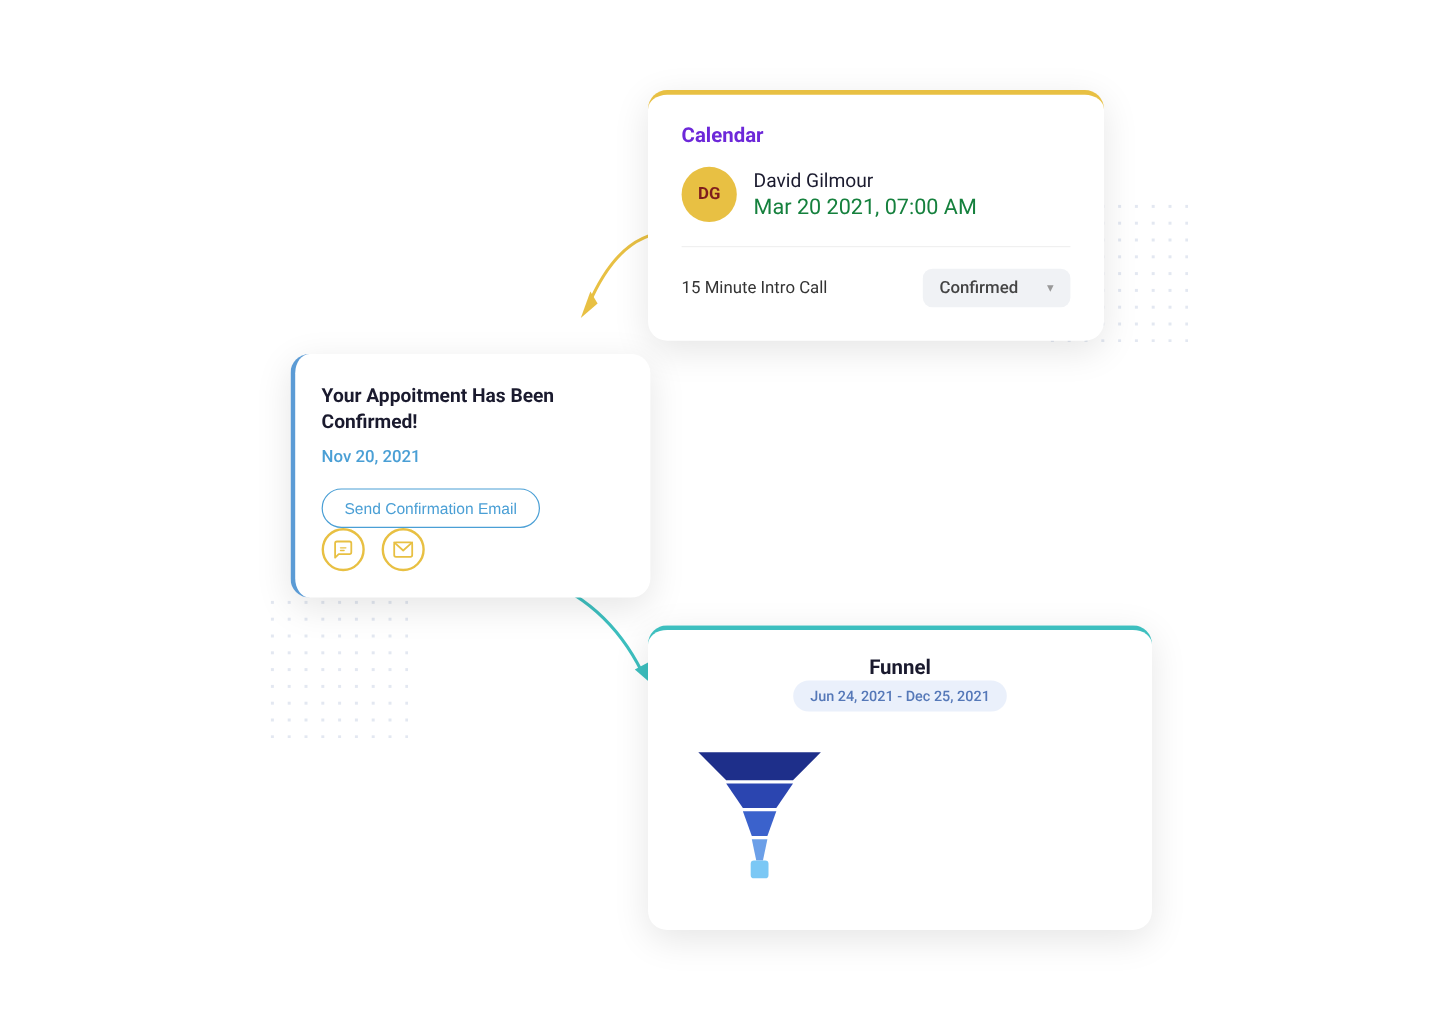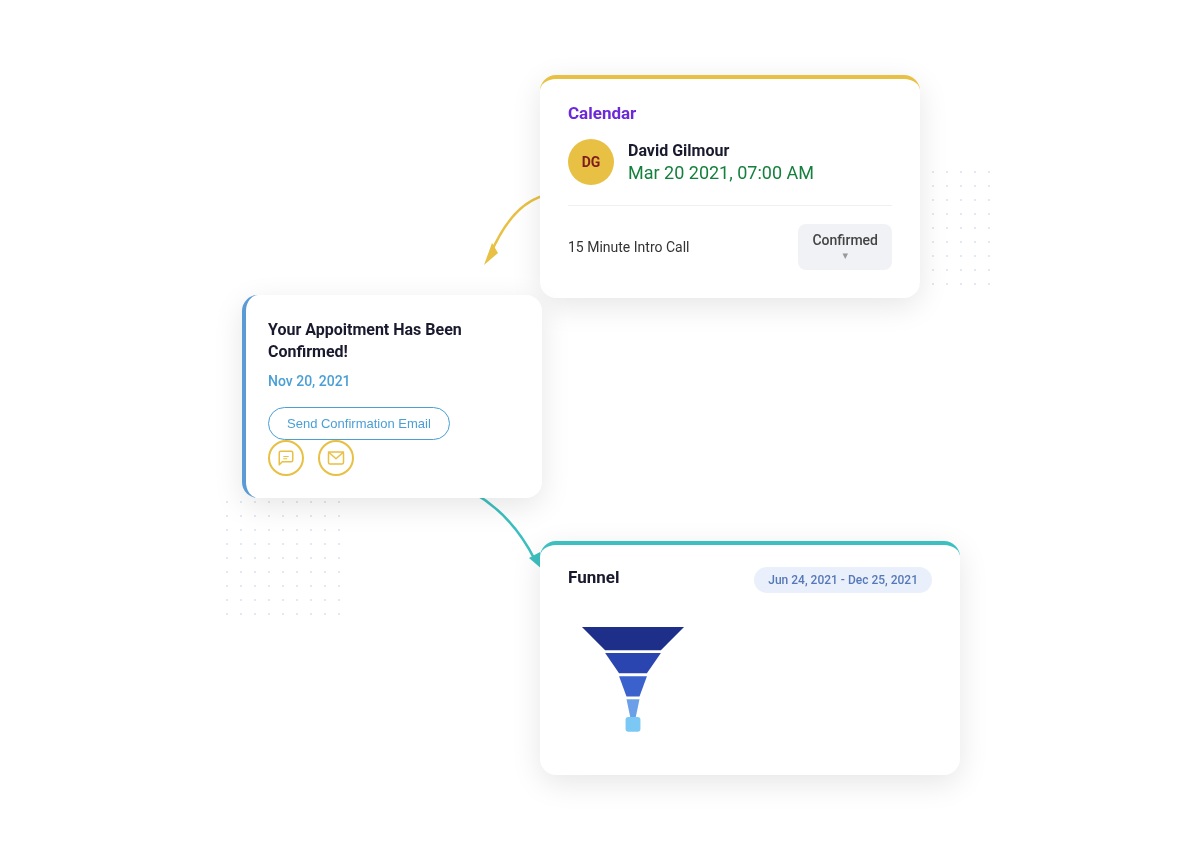--- a/index.html
+++ b/index.html
@@ -82,21 +82,21 @@
       align-items: center;
       justify-content: center;
       font-size: 14px;
       font-weight: 700;
       color: #7f1d1d;
       flex-shrink: 0;
     }
 
     .person-name {
       font-size: 16px;
-      font-weight: 700;
+      font-weight: 400;
       color: #1a1a2e;
     }
 
     .person-date {
       font-size: 18px;
       color: #15803d;
       margin-top: 2px;
     }
 
     .calendar-divider {
@@ -115,25 +115,24 @@
       font-size: 14px;
       color: #333;
     }
 
     .confirmed-badge {
       background: #f0f2f5;
       border-radius: 8px;
       padding: 8px 14px;
       display: flex;
       align-items: center;
-      gap: 1px;
+      gap: 24px;
       font-size: 14px;
       color: #444;
       font-weight: 500;
-      flex-direction: column;
     }
 
     .confirmed-chevron {
       color: #999;
       font-size: 11px;
     }
 
     
     .appointment-card {
       position: absolute;
@@ -199,22 +198,24 @@
       width: 420px;
       background: #ffffff;
       border-radius: 16px;
       border-top: 4px solid #3DBFBF;
       box-shadow: 0 8px 30px rgba(0,0,0,0.10);
       padding: 22px 28px 28px 28px;
     }
 
     .funnel-header {
       display: flex;
+      align-items: center;
       justify-content: space-between;
       margin-bottom: 20px;
+      flex-direction: column;
     }
 
     .funnel-title {
       font-size: 17px;
       font-weight: 700;
       color: #1a1a2e;
     }
 
     .date-range-badge {
       background: #EAF0FB;

